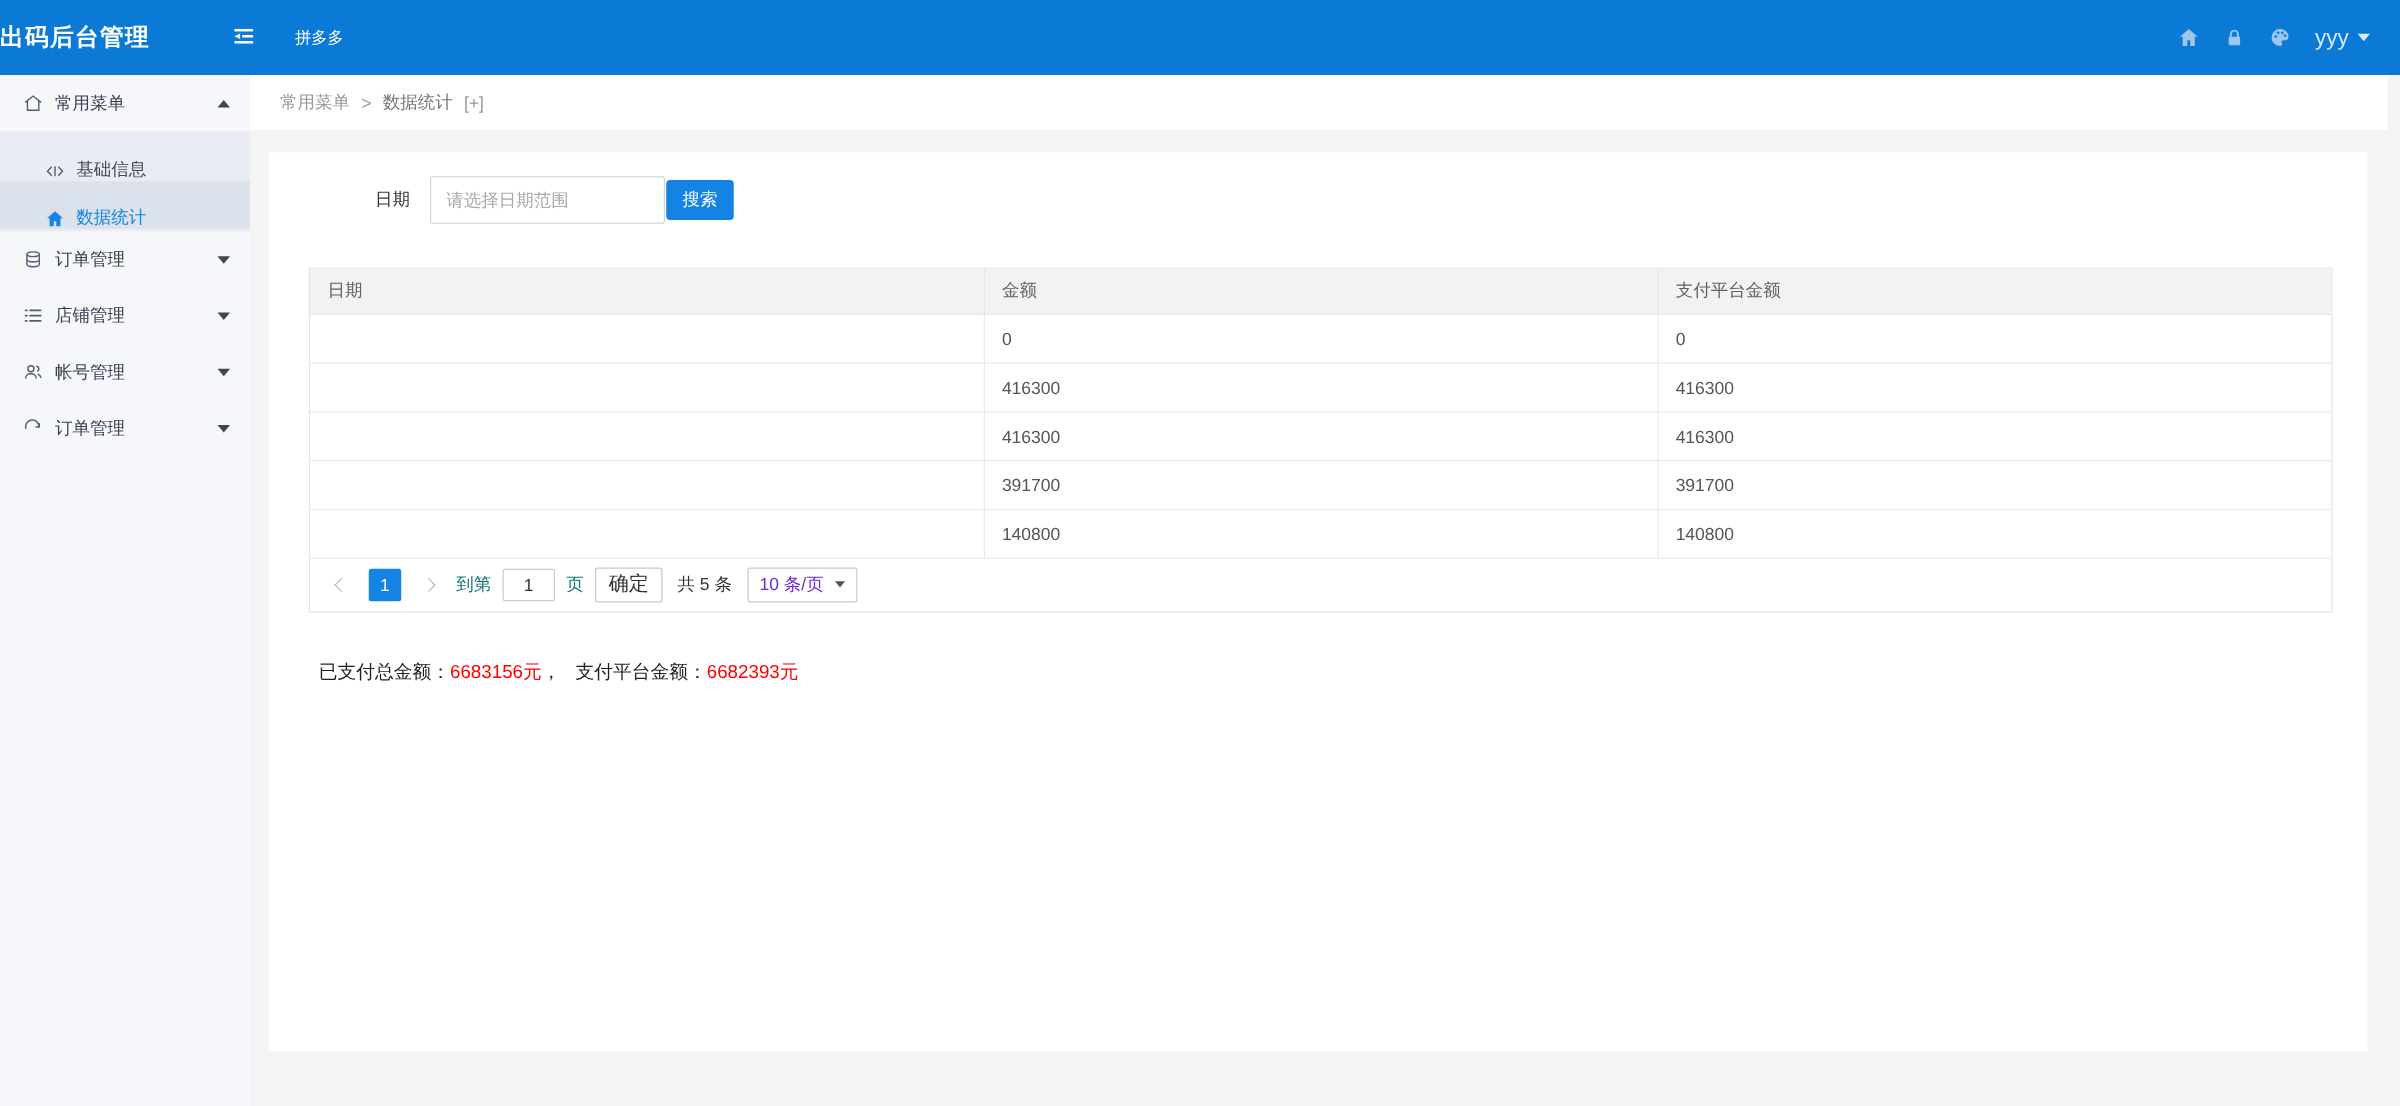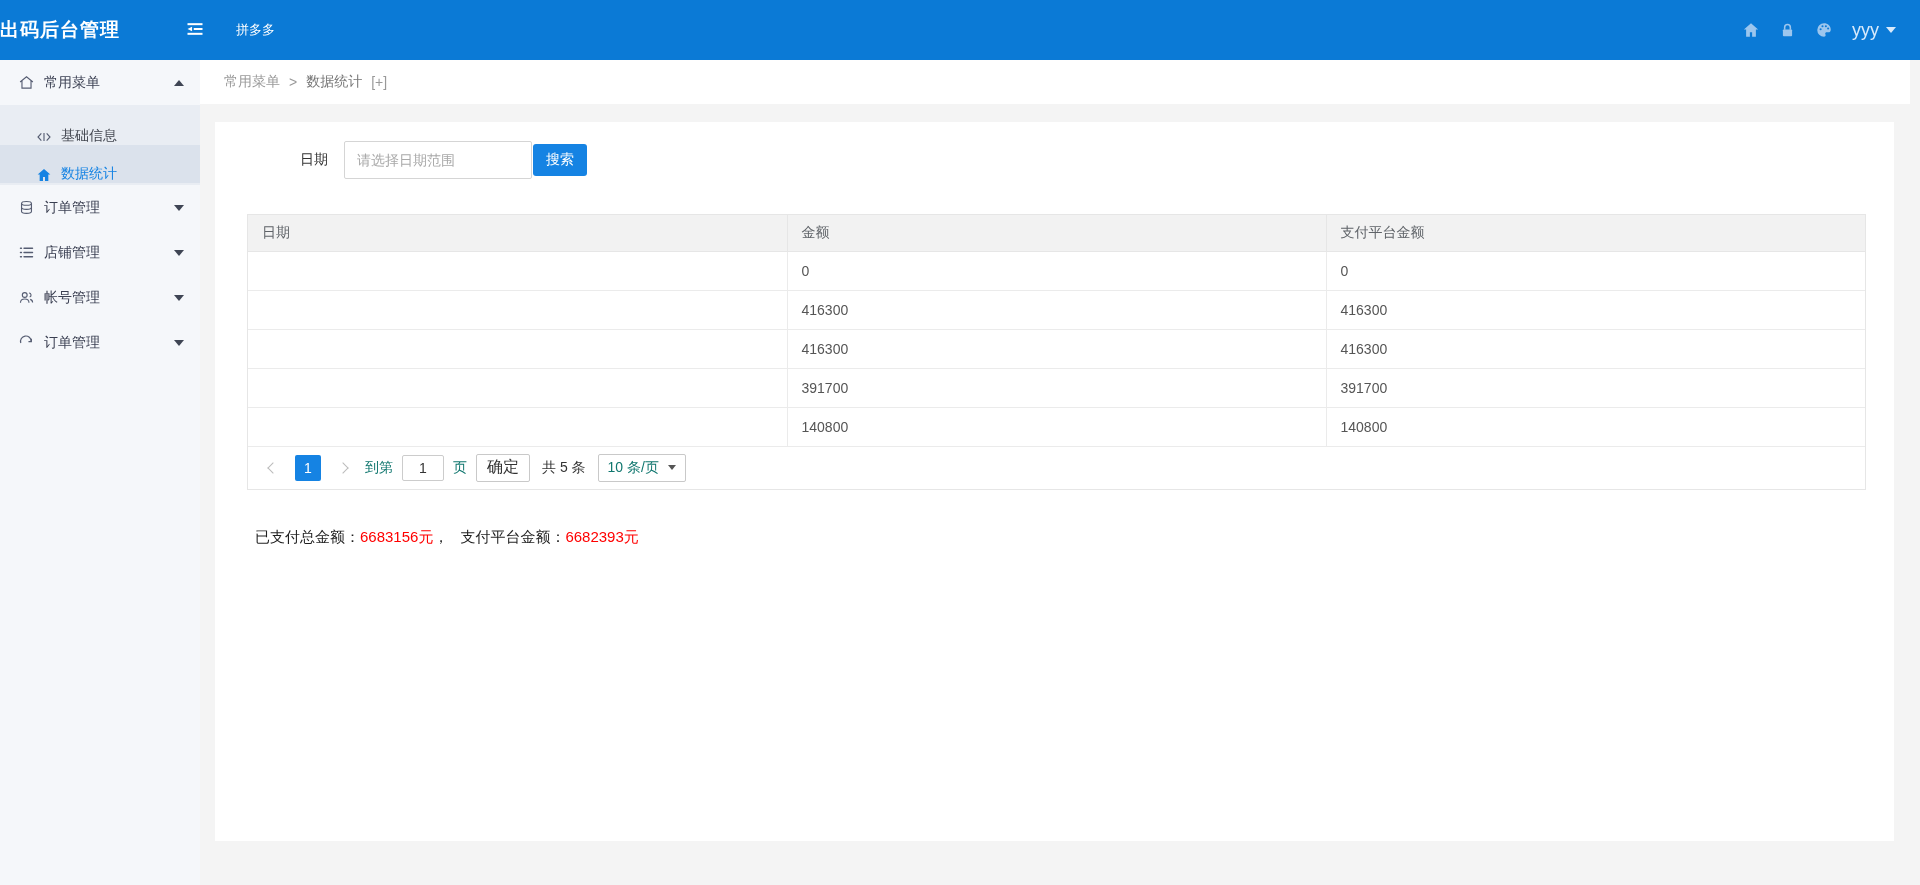--- a/index.html
+++ b/index.html
@@ -62,21 +62,21 @@
   .pagination{display:flex;align-items:center;gap:9px;padding:7px 12px;}
   .pg-arrow{width:26px;height:26px;display:flex;align-items:center;justify-content:center;cursor:pointer;}
   .chev{display:inline-block;width:8px;height:8px;border-left:1.6px solid #bbb;border-bottom:1.6px solid #bbb;}
   .chev-left{transform:rotate(45deg);}
   .chev-right{transform:rotate(-135deg);}
   .pg-current{width:26px;height:26px;background:var(--accent);color:#fff;border-radius:2px;display:flex;align-items:center;justify-content:center;cursor:pointer;}
   .pg-text{color:#0f766e;}
   .pg-input{width:42px;height:26px;border:1px solid #ccc;border-radius:2px;text-align:center;font-size:14px;color:#333;outline:none;font-family:inherit;}
   .pg-confirm{height:28px;padding:0 10px;background:#fff;border:1px solid #c9c9c9;border-radius:2px;font-size:16px;color:#333;cursor:pointer;font-family:Liberation Serif, serif;}
   .pg-total{color:#333;margin:0 3px;}
-  .pg-select{height:28px;border:1px solid #c9c9c9;border-radius:2px;display:flex;align-items:center;gap:9px;padding:0 9px;color:#0f766e;cursor:pointer;}
+  .pg-select{height:28px;border:1px solid #c9c9c9;border-radius:2px;display:flex;align-items:center;gap:9px;padding:0 9px;color:#6d28d9;cursor:pointer;}
   .tri-down-sm{width:0;height:0;border-left:4.5px solid transparent;border-right:4.5px solid transparent;border-top:5.5px solid #555;}
 
   
   .summary{margin:38px 0 0 40px;font-size:15px;color:#1f1f1f;}
   .summary .red{color:var(--red);}
   .summary .comma{margin-right:12px;}
 </style>
 </head>
 <body>
 

